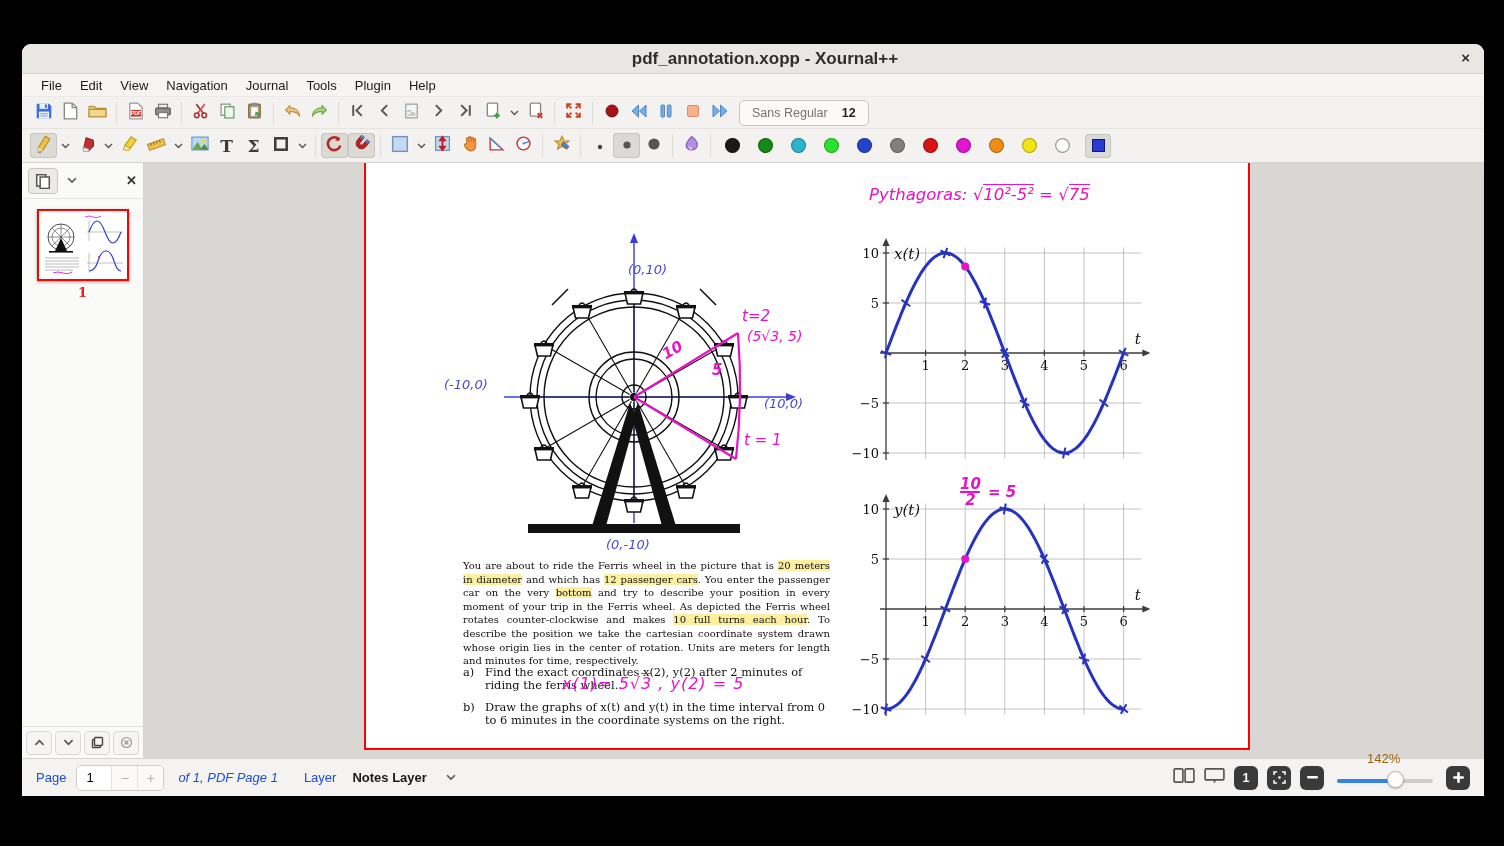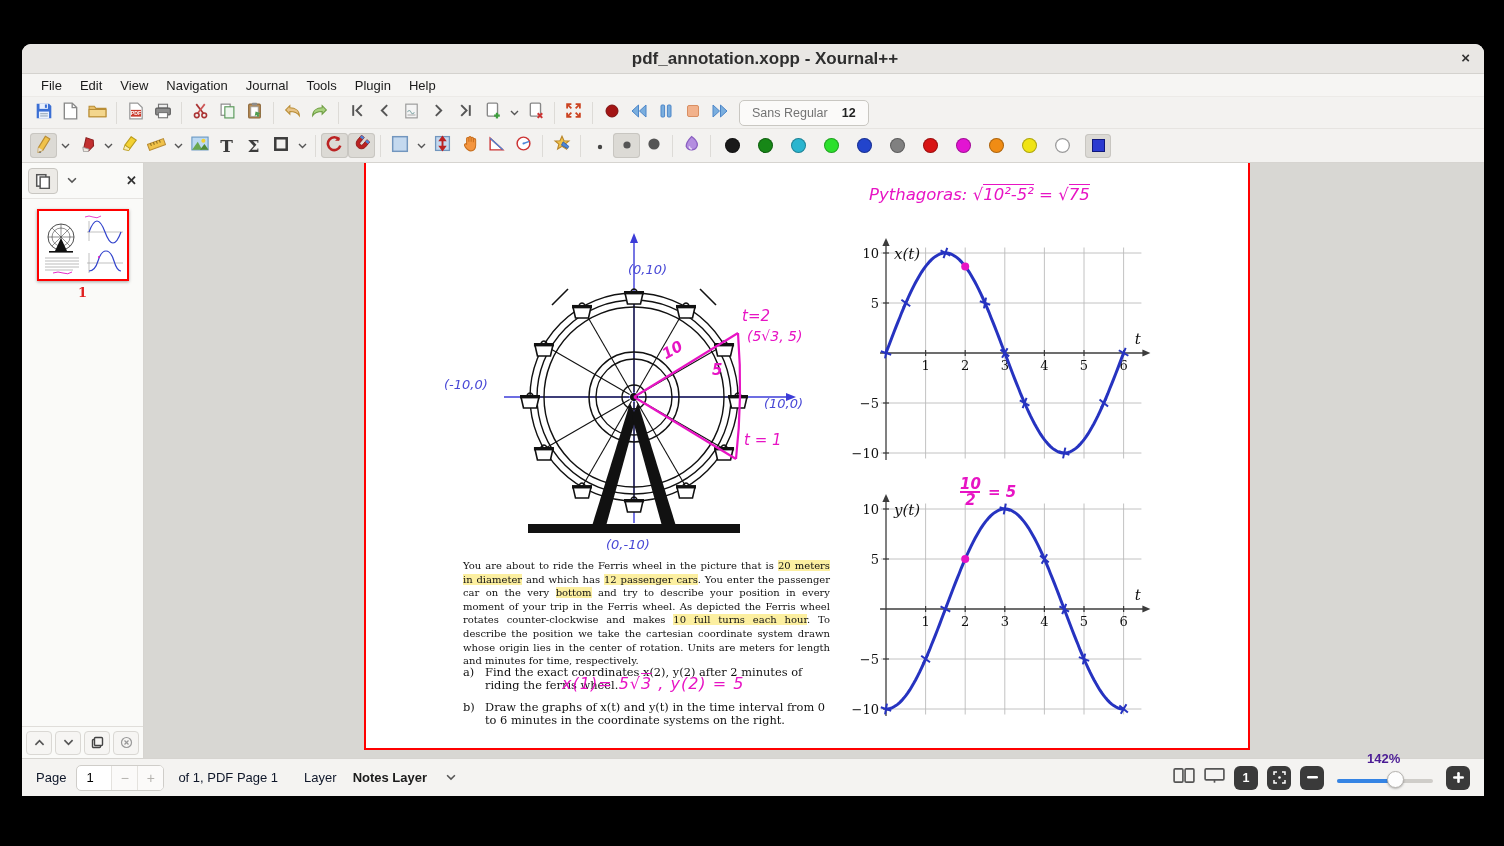--- a/index.html
+++ b/index.html
@@ -59,30 +59,30 @@
   .answer { font-size:16px; letter-spacing:1px; }
   .frac-anno { display:flex; align-items:center; gap:7px; font-size:15px; font-weight:bold; }
   .frac { display:inline-flex; flex-direction:column; align-items:center; line-height:14px; }
   .frac .bar { width:20px; height:2px; background:#e714c4; }
   svg.chart { overflow:visible; position:absolute; }
   .ctick { font-family:"DejaVu Serif", serif; font-size:13px; fill:#111; }
   .caxislabel { font-family:"DejaVu Serif", serif; font-style:italic; font-size:15px; fill:#111; }
 
   
   .statusbar { height:38px; background:#f4f3f1; border-top:1px solid #d6d4d0; display:flex; align-items:center; padding:0 14px; position:relative; }
-  .sb-label { font-size:13px; color:#0f172a; }
+  .sb-label { font-size:13px; color:#1d4ed8; }
   .page-spin { display:flex; align-items:center; height:26px; border:1px solid #cfcdc9; border-radius:5px; background:#fff; margin-left:10px; overflow:hidden; }
   .page-spin input { width:34px; border:none; outline:none; font-size:13px; padding-left:9px; font-family:inherit; }
   .spin-btn { width:26px; height:26px; display:flex; align-items:center; justify-content:center; color:#b5b3af; font-size:14px; border-left:1px solid #e4e2de; background:#fbfaf9; }
   .layer-group { display:flex; align-items:center; margin-left:26px; gap:16px; }
   .layer-value { font-size:13px; font-weight:bold; color:#1b1b1b; }
   .sb-right { margin-left:auto; display:flex; align-items:center; gap:9px; }
   .darkbtn { width:24px; height:24px; background:#3a3a3a; border-radius:6px; color:#fff; display:flex; align-items:center; justify-content:center; font-size:12.5px; font-weight:bold; }
   .zoom-wrap { position:relative; width:96px; height:30px; margin:0 4px; }
-  .zoom-label { position:absolute; top:-12px; left:30px; font-size:13px; color:#4c1d95;font-weight:bold; }
+  .zoom-label { position:absolute; top:-12px; left:30px; font-size:13px; color:#a16207; }
   .zoom-track { position:absolute; top:16px; left:0; width:96px; height:4px; border-radius:2px; background:#cfcdc9; }
   .zoom-fill { position:absolute; top:16px; left:0; width:58px; height:4px; border-radius:2px; background:#3584e4; }
   .zoom-thumb { position:absolute; top:8px; left:50px; width:17px; height:17px; background:#fdfdfd; border:1px solid #b6b4b0; border-radius:50%; box-shadow:0 1px 2px rgba(0,0,0,.25); }
 </style>
 </head>
 <body>
 
 <div class="window">
 
   <div class="titlebar">
@@ -821,21 +821,21 @@
     </div>
   </div>
 
   <div class="statusbar">
     <span class="sb-label">Page</span>
     <div class="page-spin">
       <input value="1" style="">
       <div class="spin-btn">−</div>
       <div class="spin-btn">+</div>
     </div>
-    <span class="sb-label" style="margin-left:14px;">of 1, PDF Page 1</span>
+    <span class="sb-label" style="margin-left:14px;font-style:italic;">of 1, PDF Page 1</span>
     <div class="layer-group">
       <span class="sb-label">Layer</span>
       <span class="layer-value">Notes Layer</span>
       <span class="chev">
           <svg width="10" height="7" viewBox="0 0 9 6">
             <polyline points="1,1 4.5,4.5 8,1" fill="none" stroke="#555" stroke-width="1.4"></polyline>
           </svg>
         </span>
     </div>
     <div class="sb-right">

